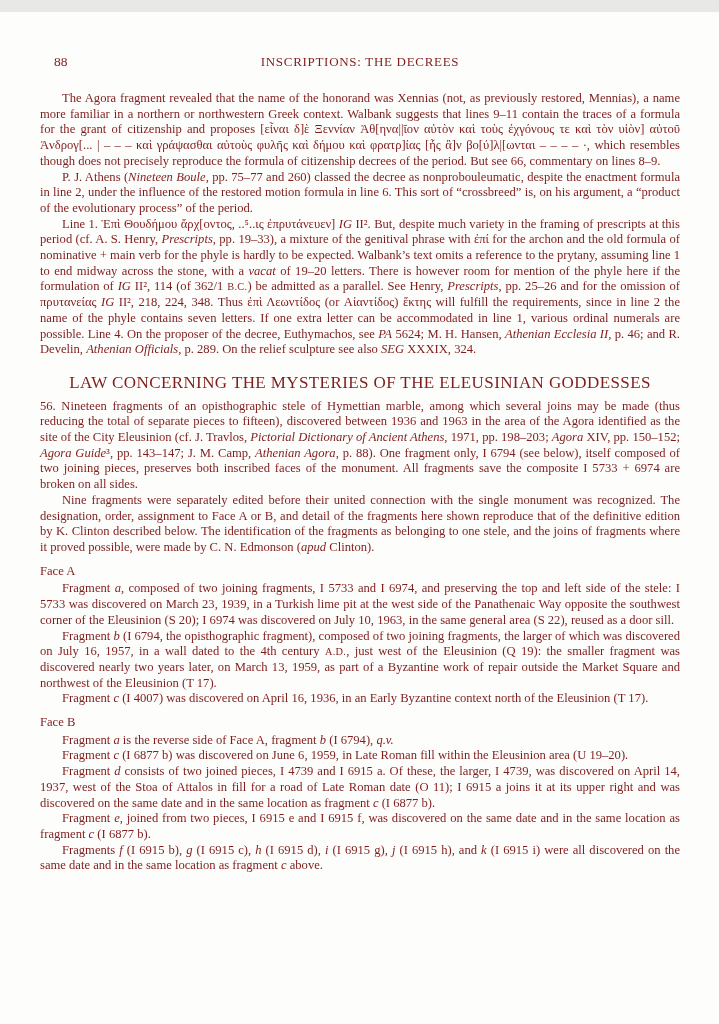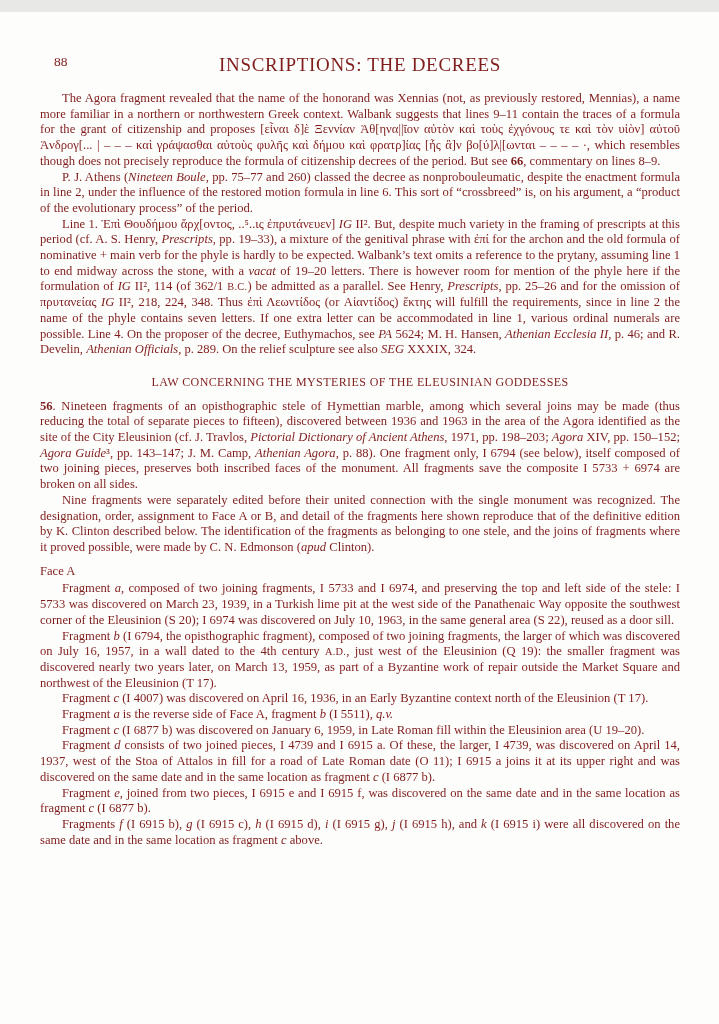--- a/index.html
+++ b/index.html
@@ -14,38 +14,38 @@
   }
   .running-head {
     position:absolute; top:42px; left:40px; width:640px; height:17px;
   }
   .page-number {
     position:absolute; left:14px; top:0;
     font-size:13.5px;
   }
   .running-title {
     display:block; text-align:center;
-    font-size:19px; letter-spacing:0.7px;
+    font-size:13px; letter-spacing:0.7px;
   }
   .body-text {
     position:absolute; top:79px; left:40px; width:640px;
     font-size:12.6px; line-height:15.7px;
     text-align:justify;
     -webkit-hyphens:none; hyphens:none;
   }
   .body-text p { margin:0; }
   p.indent { text-indent:22px; }
   p.heading {
     margin:17px 0 8px;
     text-align:center; text-indent:0;
-    font-size:12px; letter-spacing:0.4px;
+    font-size:17px; letter-spacing:0.4px;
   }
   p.label { margin:8px 0 2px; }
   .s-i { font-style:italic; }
-  .s-b { font-weight:bold; }
+  .s-b { font-weight:normal; }
   .s-sc { font-size:0.82em; letter-spacing:0.03em; }
 </style>
 </head>
 <body>
 
 <div class="page">
   <header class="running-head">
     <span class="page-number">88</span>
     <span class="running-title">INSCRIPTIONS: THE DECREES</span>
   </header>
@@ -53,19 +53,20 @@
       <p class="p indent"><span>The Agora fragment revealed that the name of the honorand was Xennias (not, as previously restored, Mennias), a name more familiar in a northern or northwestern Greek context.  Walbank suggests that lines 9–11 contain the traces of a formula for the grant of citizenship and proposes [εἶναι δ]ὲ Ξεννίαν Ἀθ[ηνα||ῖον αὐτὸν καὶ τοὺς ἐχγόνους τε καὶ τὸν υἱὸν] αὐτοῦ Ἀνδρογ[... | – – – καὶ γράψασθαι αὐτοὺς φυλῆς καὶ δήμου καὶ φρατρ]ίας [ἧς ἂ]ν βο[ύ]λ|[ωνται – – – – ·, which resembles though does not precisely reproduce the formula of citizenship decrees of the period.  But see </span><span class="s-b">66</span><span>, commentary on lines 8–9.</span></p>
       <p class="p indent"><span>P. J. Athens (</span><span class="s-i">Nineteen Boule</span><span>, pp. 75–77 and 260) classed the decree as nonprobouleumatic, despite the enactment formula in line 2, under the influence of the restored motion formula in line 6.  This sort of “crossbreed” is, on his argument, a “product of the evolutionary process” of the period.</span></p>
       <p class="p indent"><span>Line 1.  Ἐπὶ Θουδήμου ἄρχ[οντος, ..⁵..ις ἐπρυτάνευεν] </span><span class="s-i">IG</span><span> II².  But, despite much variety in the framing of prescripts at this period (cf. A. S. Henry, </span><span class="s-i">Prescripts</span><span>, pp. 19–33), a mixture of the genitival phrase with ἐπί for the archon and the old formula of nominative + main verb for the phyle is hardly to be expected.  Walbank’s text omits a reference to the prytany, assuming line 1 to end midway across the stone, with a </span><span class="s-i">vacat</span><span> of 19–20 letters.  There is however room for mention of the phyle here if the formulation of </span><span class="s-i">IG</span><span> II², 114 (of 362/1 </span><span class="s-sc">B.C.</span><span>) be admitted as a parallel. See Henry, </span><span class="s-i">Prescripts</span><span>, pp. 25–26 and for the omission of πρυτανείας </span><span class="s-i">IG</span><span> II², 218, 224, 348.  Thus ἐπὶ Λεωντίδος (or Αἰαντίδος) ἕκτης will fulfill the requirements, since in line 2 the name of the phyle contains seven letters.  If one extra letter can be accommodated in line 1, various ordinal numerals are possible.  Line 4. On the proposer of the decree, Euthymachos, see </span><span class="s-i">PA</span><span> 5624; M. H. Hansen, </span><span class="s-i">Athenian Ecclesia II</span><span>, p. 46; and R. Develin, </span><span class="s-i">Athenian Officials</span><span>, p. 289. On the relief sculpture see also </span><span class="s-i">SEG</span><span> XXXIX, 324.</span></p>
       <p class="heading"><span>LAW CONCERNING THE MYSTERIES OF THE ELEUSINIAN GODDESSES</span></p>
       <p class="p"><span class="s-b">56</span><span>. Nineteen fragments of an opisthographic stele of Hymettian marble, among which several joins may be made (thus reducing the total of separate pieces to fifteen), discovered between 1936 and 1963 in the area of the Agora identified as the site of the City Eleusinion (cf. J. Travlos, </span><span class="s-i">Pictorial Dictionary of Ancient Athens</span><span>, 1971, pp. 198–203; </span><span class="s-i">Agora</span><span> XIV, pp. 150–152; </span><span class="s-i">Agora Guide</span><span>³, pp. 143–147;  J. M. Camp, </span><span class="s-i">Athenian Agora</span><span>, p. 88).  One fragment only, I 6794 (see below), itself composed of two joining pieces, preserves both inscribed faces of the monument.  All fragments save the composite I 5733 + 6974 are broken on all sides.</span></p>
       <p class="p indent"><span>Nine fragments were separately edited before their united connection with the single monument was recognized. The designation, order, assignment to Face A or B, and detail of the fragments here shown reproduce that of the definitive edition by K. Clinton described below.  The identification of the fragments as belonging to one stele, and the joins of fragments where it proved possible, were made by C. N. Edmonson (</span><span class="s-i">apud</span><span> Clinton).</span></p>
       <p class="label"><span>Face A</span></p>
       <p class="p indent"><span>Fragment </span><span class="s-i">a</span><span>, composed of two joining fragments, I 5733 and I 6974, and preserving the top and left side of the stele:  I 5733 was discovered on March 23, 1939, in a Turkish lime pit at the west side of the Panathenaic Way opposite the southwest corner of the Eleusinion (S 20); I 6974 was discovered on July 10, 1963, in the same general area (S 22), reused as a door sill.</span></p>
       <p class="p indent"><span>Fragment </span><span class="s-i">b</span><span> (I 6794, the opisthographic fragment), composed of two joining fragments, the larger of which was discovered on July 16, 1957, in a wall dated to the 4th century </span><span class="s-sc">A.D.</span><span>, just west of the Eleusinion (Q 19): the smaller fragment was discovered nearly two years later, on March 13, 1959, as part of a Byzantine work of repair outside the Market Square and northwest of the Eleusinion (T 17).</span></p>
       <p class="p indent"><span>Fragment </span><span class="s-i">c</span><span> (I 4007) was discovered on April 16, 1936, in an Early Byzantine context north of the Eleusinion (T 17).</span></p>
-      <p class="p indent"><span>Fragment </span><span class="s-i">a</span><span> is the reverse side of Face A, fragment </span><span class="s-i">b</span><span> (I 5511), </span><span class="s-i">q.v.</span></p>
-      <p class="p indent"><span>Fragment </span><span class="s-i">c</span><span> (I 6877 b) was discovered on January 6, 1959, in Late Roman fill within the Eleusinion area (U 19–20).</span></p>
+      <p class="label"><span>Face B</span></p>
+      <p class="p indent"><span>Fragment </span><span class="s-i">a</span><span> is the reverse side of Face A, fragment </span><span class="s-i">b</span><span> (I 6794), </span><span class="s-i">q.v.</span></p>
+      <p class="p indent"><span>Fragment </span><span class="s-i">c</span><span> (I 6877 b) was discovered on June 6, 1959, in Late Roman fill within the Eleusinion area (U 19–20).</span></p>
       <p class="p indent"><span>Fragment </span><span class="s-i">d</span><span> consists of two joined pieces, I 4739 and I 6915 a.  Of these, the larger, I 4739, was discovered on April 14, 1937, west of the Stoa of Attalos in fill for a road of Late Roman date (O 11); I 6915 a joins it at its upper right and was discovered on the same date and in the same location as fragment </span><span class="s-i">c</span><span> (I 6877 b).</span></p>
       <p class="p indent"><span>Fragment </span><span class="s-i">e</span><span>, joined from two pieces, I 6915 e and I 6915 f, was discovered on the same date and in the same location as fragment </span><span class="s-i">c</span><span> (I 6877 b).</span></p>
       <p class="p indent"><span>Fragments </span><span class="s-i">f</span><span> (I 6915 b), </span><span class="s-i">g</span><span> (I 6915 c), </span><span class="s-i">h</span><span> (I 6915 d), </span><span class="s-i">i</span><span> (I 6915 g), </span><span class="s-i">j</span><span> (I 6915 h), and </span><span class="s-i">k</span><span> (I 6915 i) were all discovered on the same date and in the same location as fragment </span><span class="s-i">c</span><span> above.</span></p>
     </main>
 </div>
 
 </body></html>

